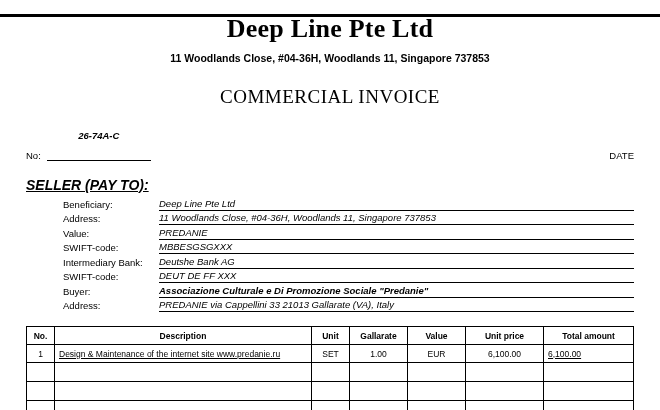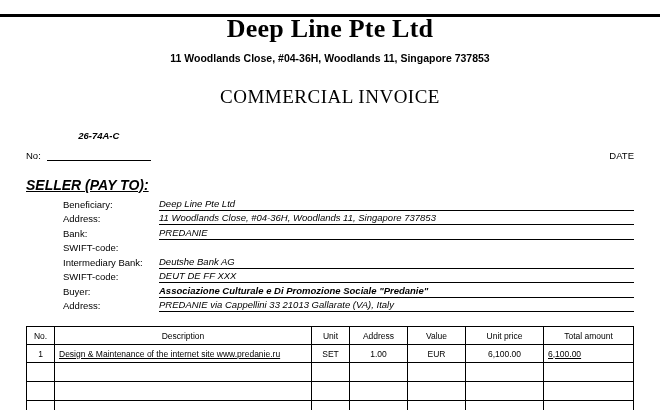--- a/index.html
+++ b/index.html
@@ -117,21 +117,21 @@
     table-layout: fixed;
   }
   table.items th, table.items td {
     border: 1px solid #000;
     font-size: 8.5px;
     padding: 2px 4px;
     height: 13px;
     vertical-align: middle;
   }
   table.items th {
-    font-weight: normal;
+    font-weight: bold;
     text-align: center;
   }
   td.c { text-align: center; }
   td.l { text-align: left; text-decoration: underline; }
   tr.empty td { height: 14px; }
 </style>
 </head>
 <body>
 
 <div class="page">
@@ -156,25 +156,26 @@
   <div class="fields">
     <div class="field-row">
       <div class="field-label">Beneficiary:</div>
       <div class="field-value">Deep Line Pte Ltd</div>
     </div>
     <div class="field-row">
       <div class="field-label">Address:</div>
       <div class="field-value">11 Woodlands Close, #04-36H, Woodlands 11, Singapore 737853</div>
     </div>
     <div class="field-row">
-      <div class="field-label">Bank:</div>
+      <div class="field-label">Value:</div>
       <div class="field-value">PREDANIE</div>
     </div>
     <div class="field-row">
       <div class="field-label">SWIFT-code:</div>
+      <div class="field-value">MBBESGSGXXX</div>
     </div>
     <div class="field-row">
       <div class="field-label">Intermediary Bank:</div>
       <div class="field-value">Deutshe Bank AG</div>
     </div>
     <div class="field-row">
       <div class="field-label">SWIFT-code:</div>
       <div class="field-value">DEUT DE FF XXX</div>
     </div>
     <div class="field-row">
@@ -195,21 +196,21 @@
       <col style="width:58px">
       <col style="width:58px">
       <col style="width:78px">
       <col style="width:90px">
     </colgroup>
     <thead>
       <tr>
         <th>No.</th>
         <th>Description</th>
         <th>Unit</th>
-        <th>Address</th>
+        <th>Gallarate</th>
         <th>Value</th>
         <th>Unit price</th>
         <th>Total amount</th>
       </tr>
     </thead>
     <tbody>
       <tr>
         <td class="c">1</td>
         <td class="l">Design &amp; Maintenance of the internet site www.predanie.ru</td>
         <td class="c">SET</td>

